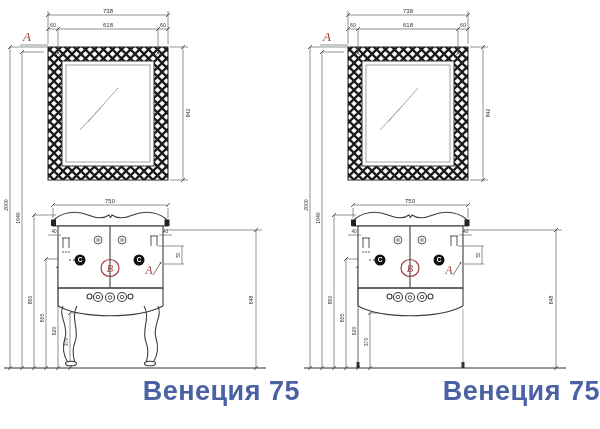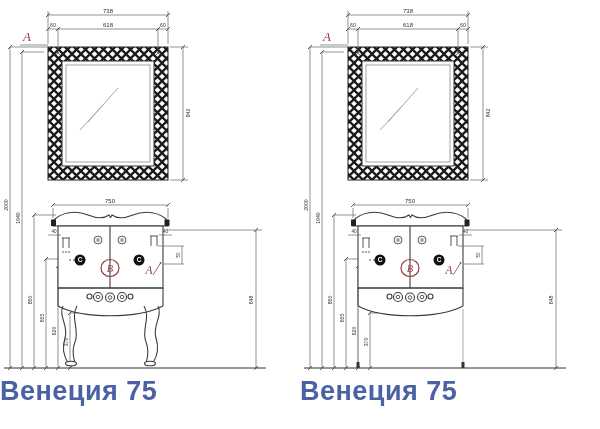--- a/index.html
+++ b/index.html
@@ -2,21 +2,21 @@
 <html><head>
 <meta charset="utf-8">
 <style>
   *{margin:0;padding:0;box-sizing:border-box}
   html,body{background:#fff}
   body{width:600px;height:429px;overflow:hidden;font-family:"Liberation Sans",sans-serif}
   .page{display:flex;width:600px;height:429px;background:#fff}
   .panel{width:300px;height:429px;display:flex;flex-direction:column}
   .svg-host{width:300px;height:372px}
   .svg-host svg{display:block;width:300px;height:372px}
-  .title{height:57px;padding-top:4px;text-align:left;font-family:"Liberation Sans",sans-serif;
+  .title{height:57px;padding-top:4px;text-align:right;font-family:"Liberation Sans",sans-serif;
          font-weight:bold;font-size:27px;color:#4a62a4;letter-spacing:.5px}
   
   .ol{stroke:#3c3c3c;stroke-width:1.1;fill:none}
   .olt{stroke:#444;stroke-width:.9;fill:none}
   .of{fill:#fff;stroke:#3c3c3c;stroke-width:1.1}
   .dl{stroke:#666;stroke-width:.7;fill:none}
   .tick{stroke:#333;stroke-width:.8;fill:none}
   .shine{stroke:#a8a8a8;stroke-width:1;fill:none}
   .t{font-family:"Liberation Sans",sans-serif;fill:#333;text-anchor:middle}
   .t6{font-size:6px}.t5{font-size:5.2px}.t45{font-size:4.6px}

